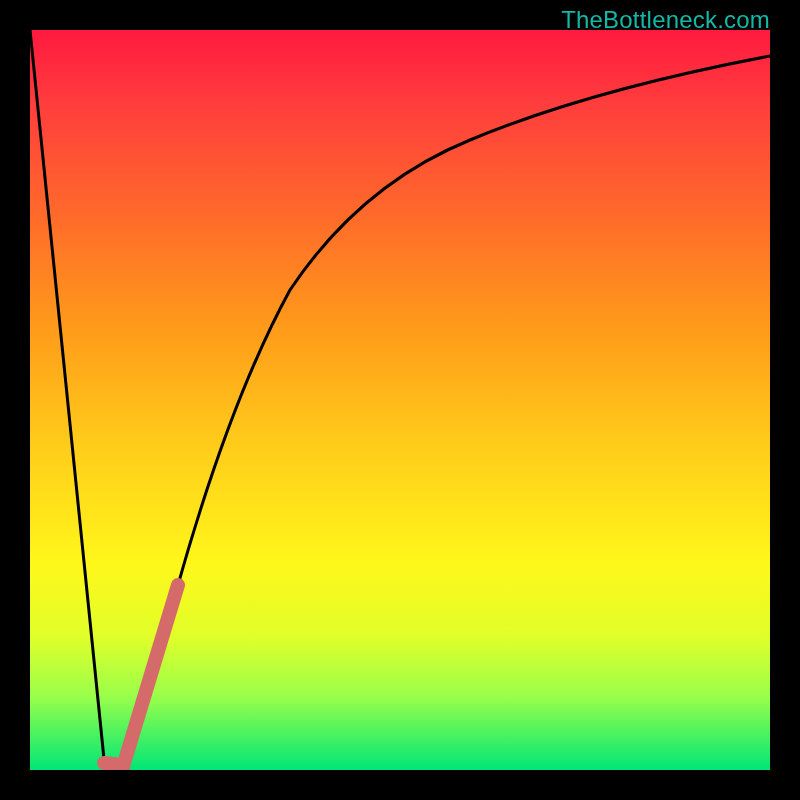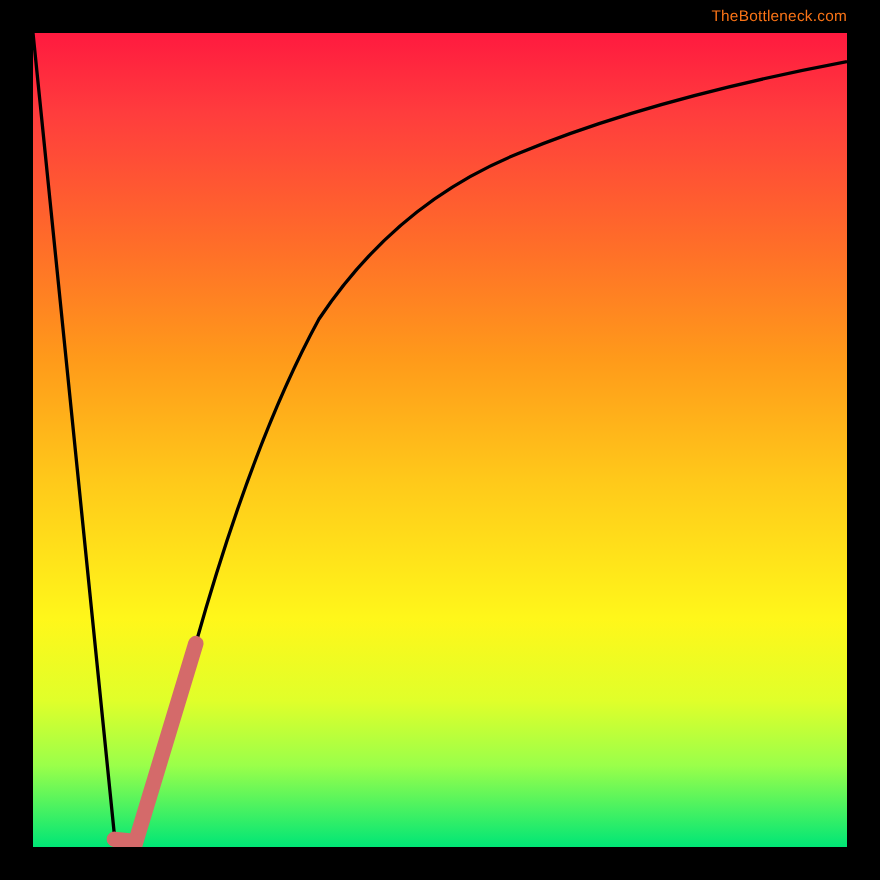--- a/index.html
+++ b/index.html
@@ -34,22 +34,22 @@
       #e0ff2a 82%,
       #9aff4a 90%,
       #00e676 100%
     );
   }
   .credit {
     position: absolute;
     top: 6px;
     right: 30px;
     font-family: Arial, Helvetica, sans-serif;
-    font-size: 14px;
-    color: #f97316;
+    font-size: 24px;
+    color: #14b8a6;
     letter-spacing: 0.2px;
   }
   svg.curve {
     position: absolute;
     left: 0;
     top: 0;
     width: 740px;
     height: 740px;
   }
 </style>

